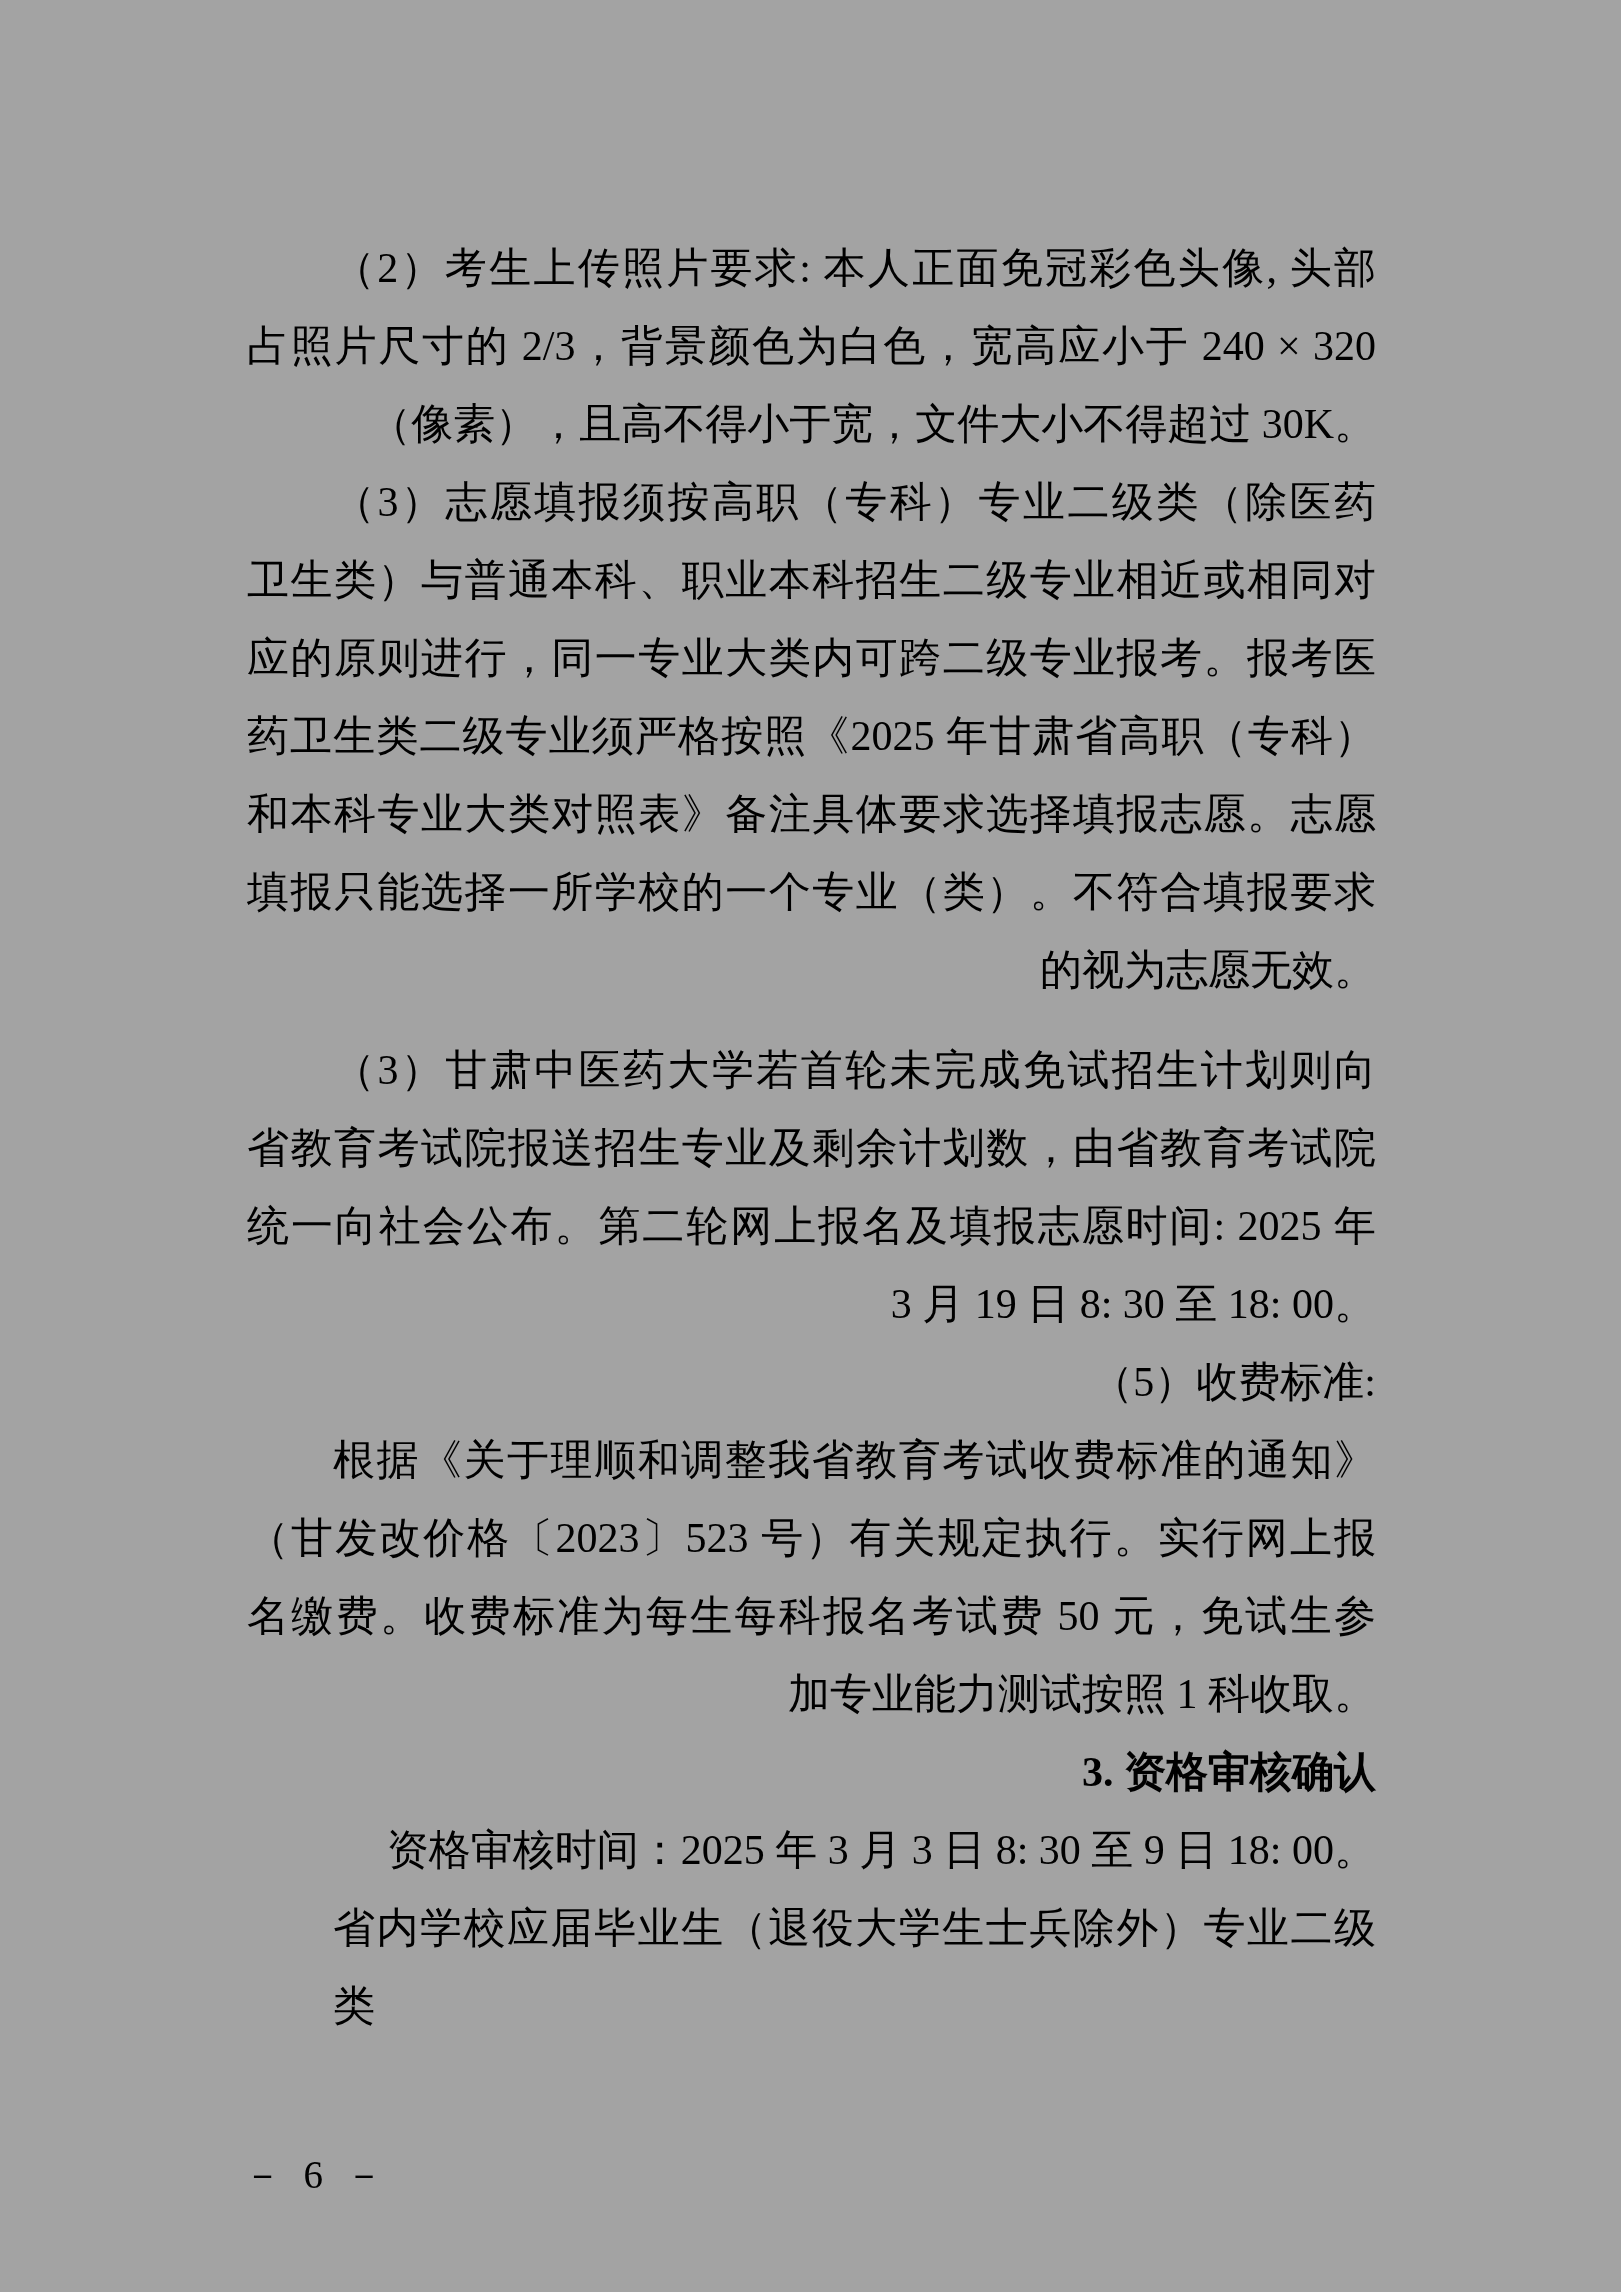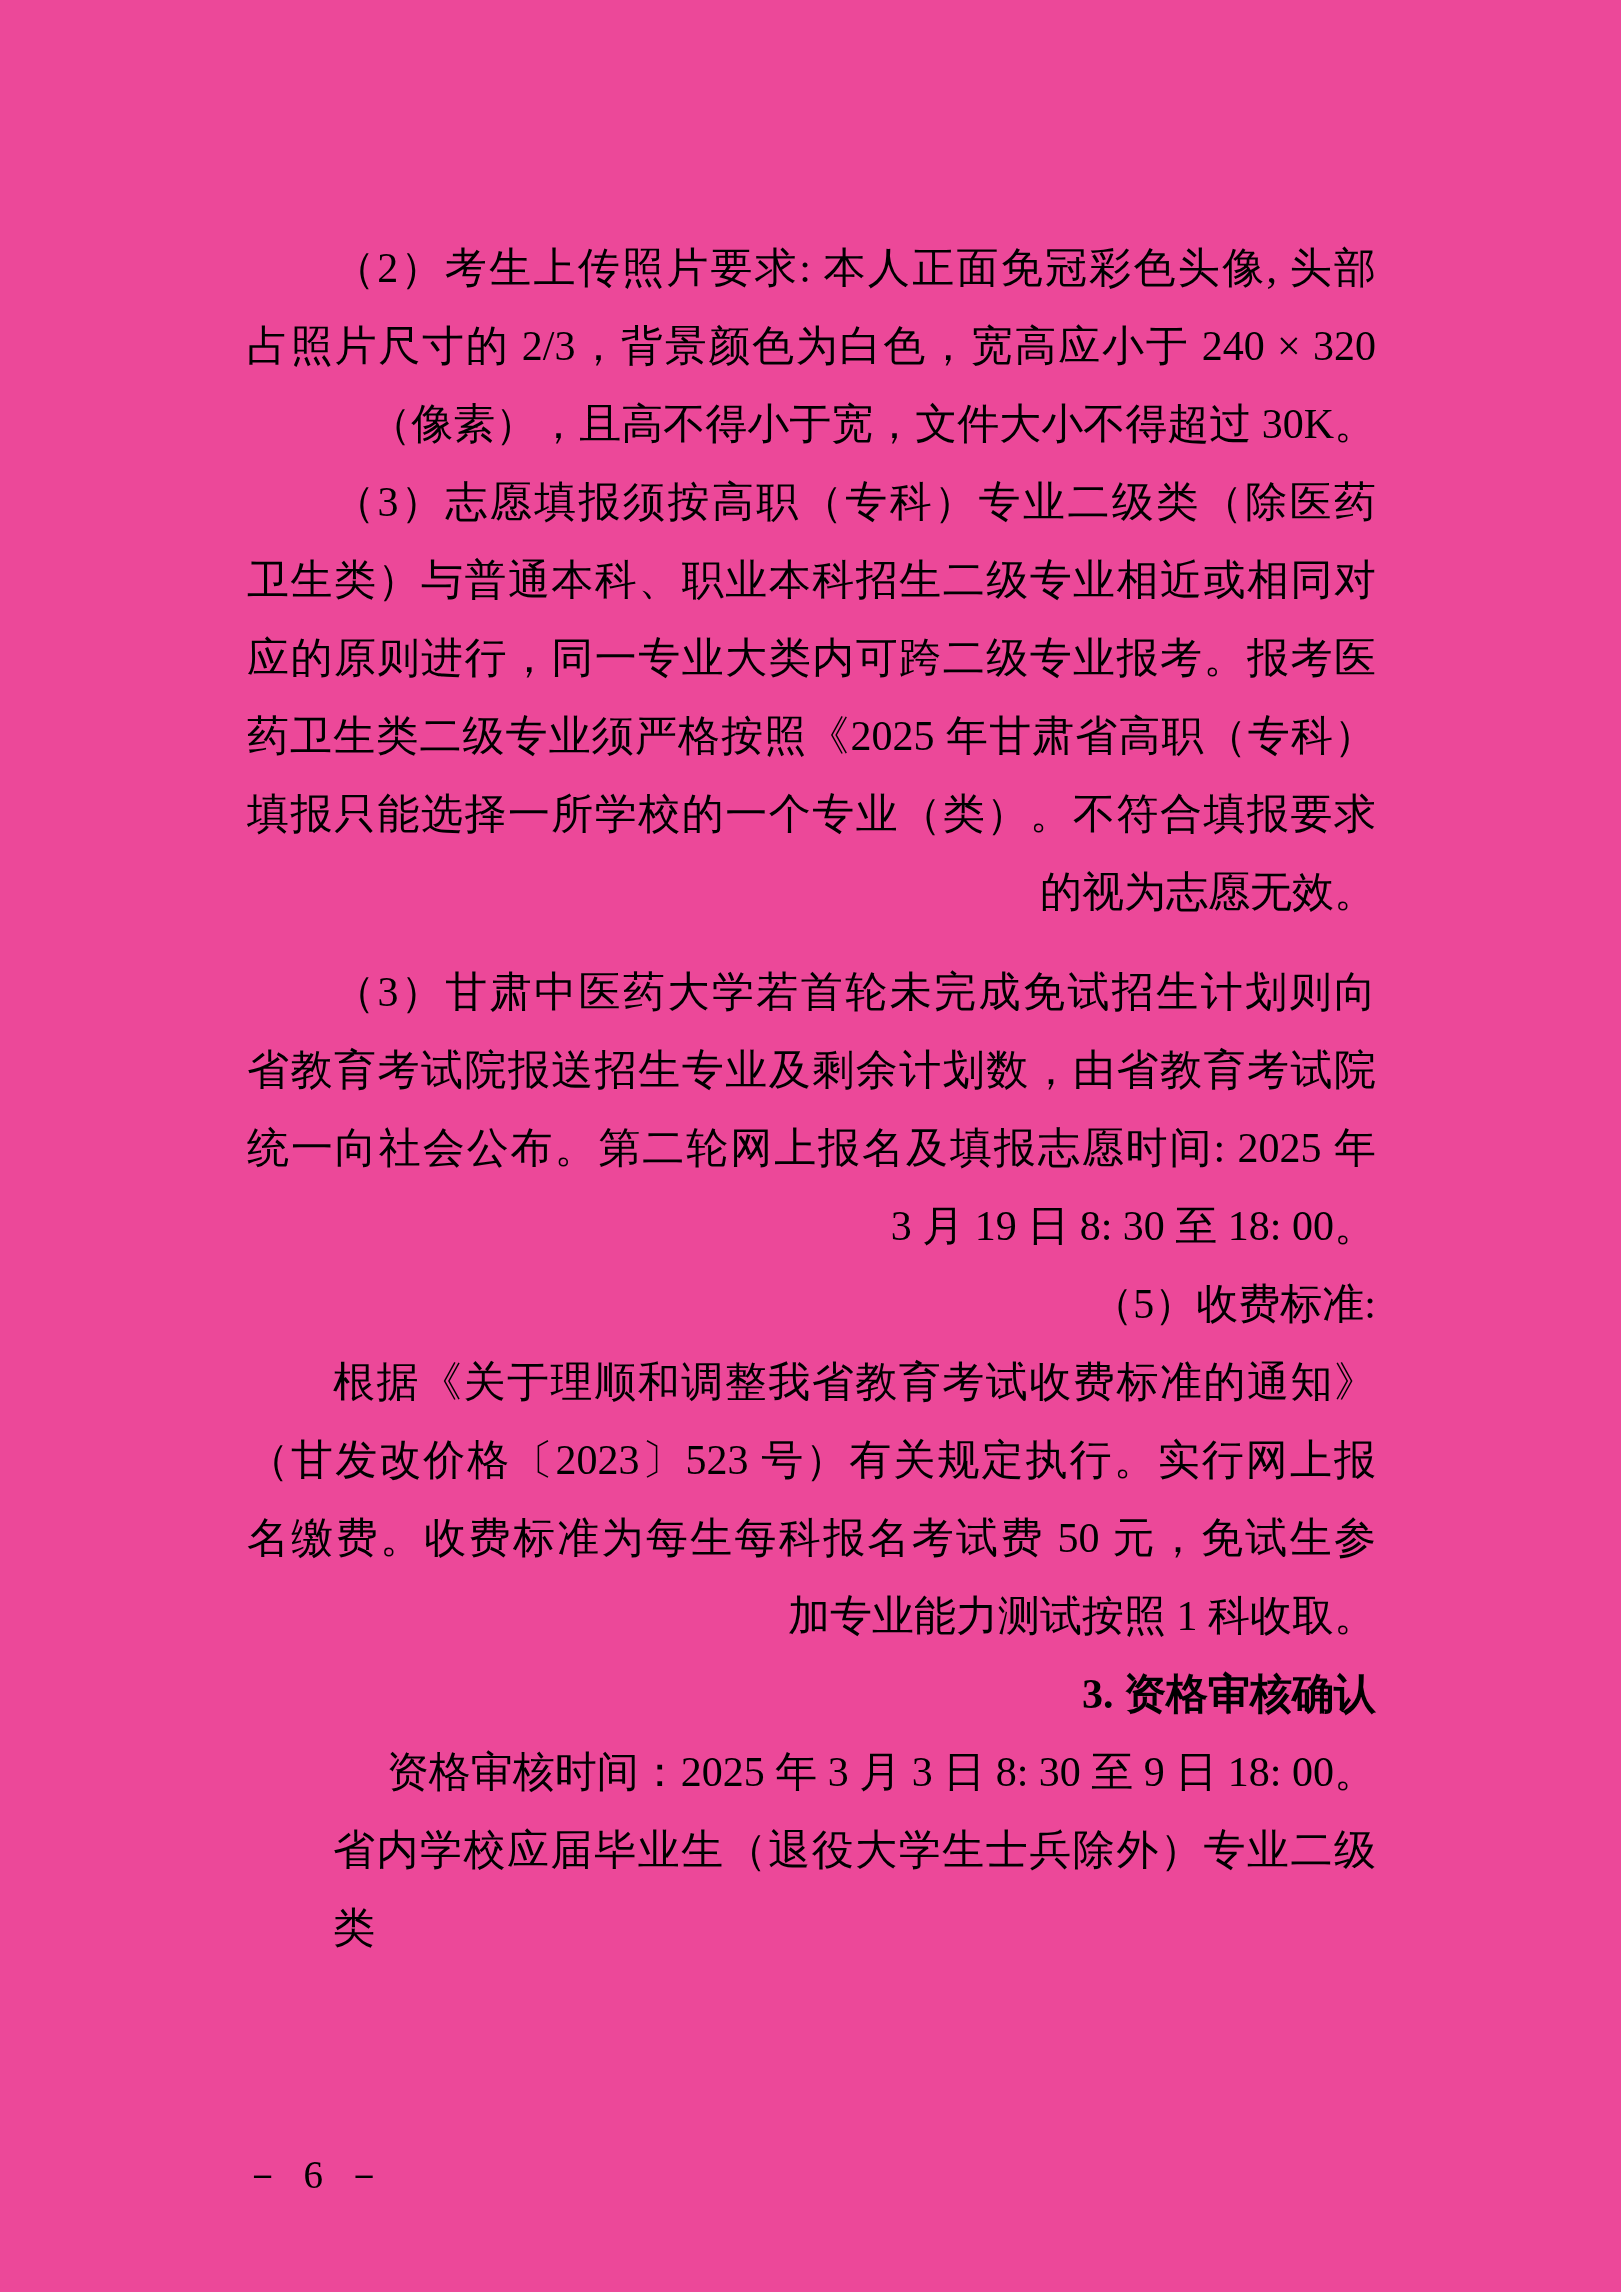--- a/index.html
+++ b/index.html
@@ -4,21 +4,21 @@
 <style>
   html, body {
     margin: 0;
     padding: 0;
     background: #ffffff;
   }
   .page {
     position: relative;
     width: 1621px;
     height: 2293px;
-    background: #ec4899;
+    background: #a3a3a3;
     overflow: hidden;
     font-family: "Liberation Serif", "DejaVu Serif", serif;
     color: #000000;
   }
   .content {
     position: absolute;
     left: 247px;
     top: 229px;
     width: 1129px;
   }
@@ -61,20 +61,21 @@
 
 <div class="page">
   <div class="content">
       <div class="line indent fill">（2）考生上传照片要求: 本人正面免冠彩色头像, 头部</div>
       <div class="line fill">占照片尺寸的 2/3，背景颜色为白色，宽高应小于 240 × 320</div>
       <div class="line">（像素），且高不得小于宽，文件大小不得超过 30K。</div>
       <div class="line indent fill">（3）志愿填报须按高职（专科）专业二级类（除医药</div>
       <div class="line fill">卫生类）与普通本科、职业本科招生二级专业相近或相同对</div>
       <div class="line fill">应的原则进行，同一专业大类内可跨二级专业报考。报考医</div>
       <div class="line fill">药卫生类二级专业须严格按照《2025 年甘肃省高职（专科）</div>
+      <div class="line fill">和本科专业大类对照表》备注具体要求选择填报志愿。志愿</div>
       <div class="line fill">填报只能选择一所学校的一个专业（类）。不符合填报要求</div>
       <div class="line">的视为志愿无效。</div>
       <div class="line indent fill gap">（3）甘肃中医药大学若首轮未完成免试招生计划则向</div>
       <div class="line fill">省教育考试院报送招生专业及剩余计划数，由省教育考试院</div>
       <div class="line fill">统一向社会公布。第二轮网上报名及填报志愿时间: 2025 年</div>
       <div class="line">3 月 19 日 8: 30 至 18: 00。</div>
       <div class="line indent">（5）收费标准:</div>
       <div class="line indent fill">根据《关于理顺和调整我省教育考试收费标准的通知》</div>
       <div class="line fill">（甘发改价格〔2023〕523 号）有关规定执行。实行网上报</div>
       <div class="line fill">名缴费。收费标准为每生每科报名考试费 50 元，免试生参</div>

